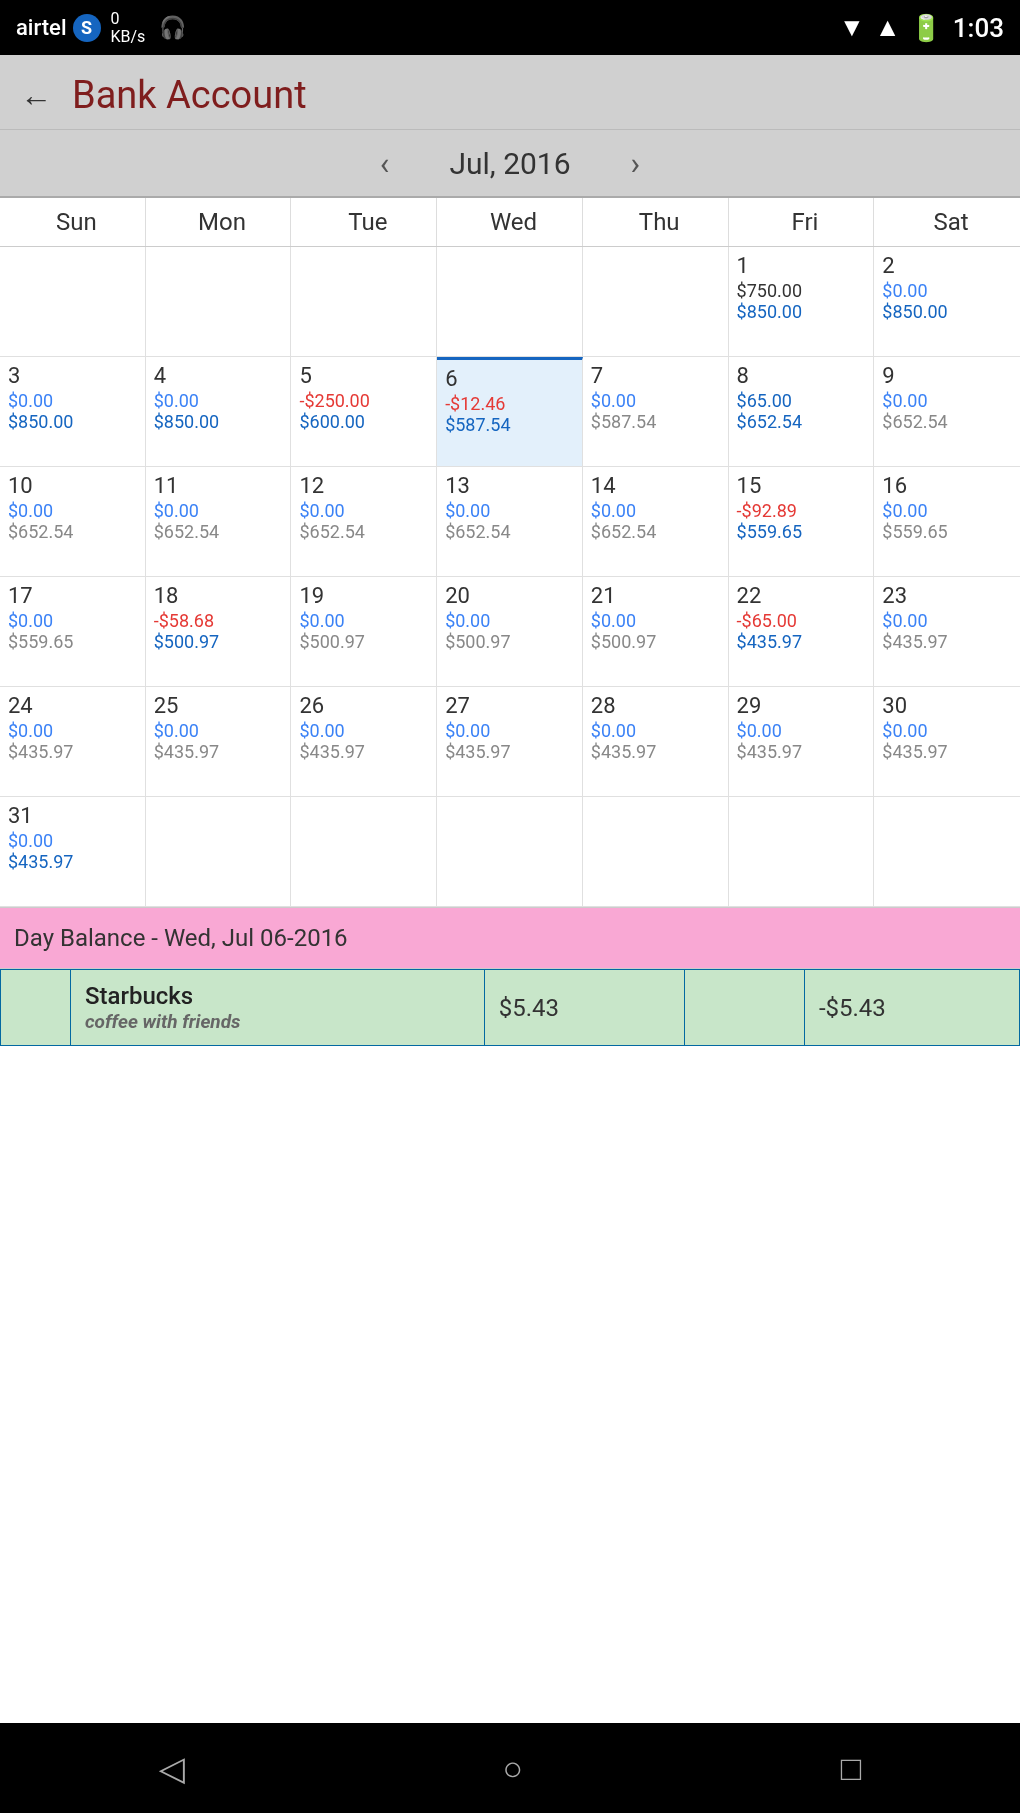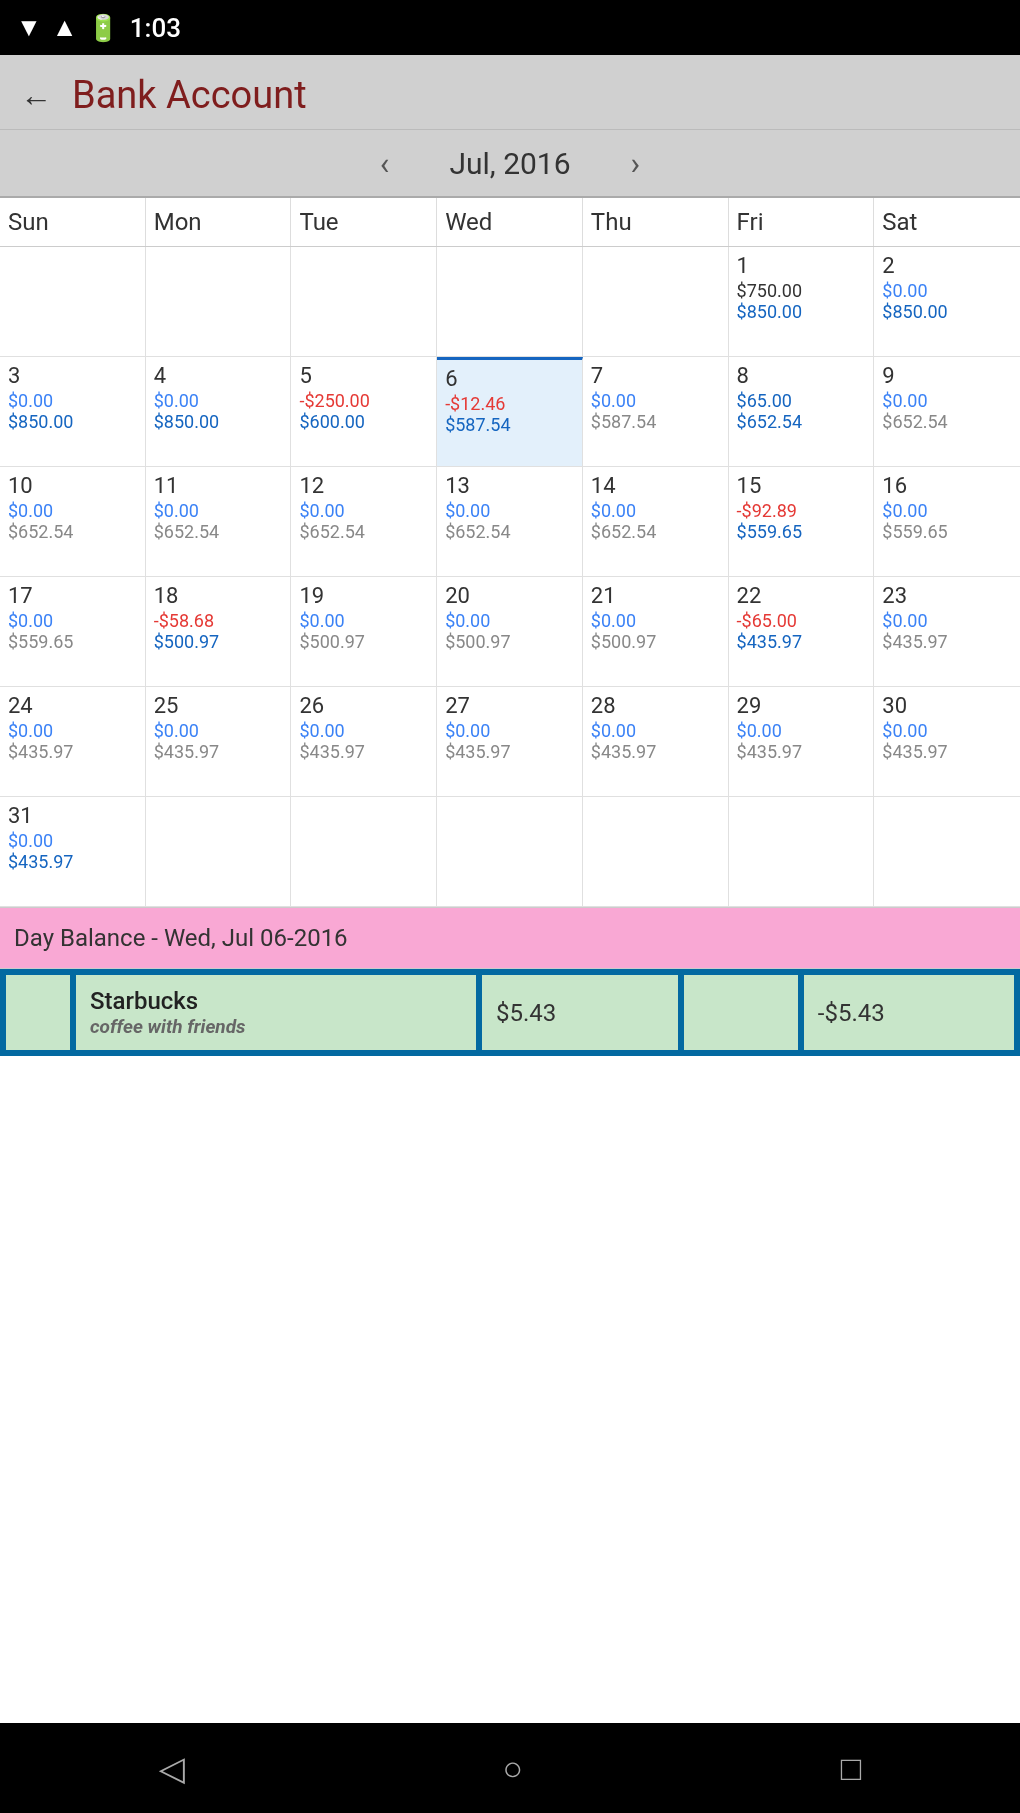--- a/index.html
+++ b/index.html
@@ -81,20 +81,21 @@
       font-weight: 400;
     }
 
     
     .calendar-header {
       display: grid;
       grid-template-columns: repeat(7, 1fr);
       border-bottom: 1px solid #ccc;
     }
     .day-header {
+      text-align: center;
       font-size: 24px;
       color: #333;
       padding: 10px 0;
       font-weight: 400;
       border-right: 1px solid #ddd;
       margin-left: 8px;
     }
     .day-header:last-child { border-right: none; }
 
     .calendar-grid {
@@ -141,21 +142,21 @@
       border-top: 1px solid #ccc;
       border-bottom: 1px solid #ccc;
     }
 
     
     .transactions-table {
       width: 100%;
       border-collapse: collapse;
     }
     .transactions-table td {
-      border: 6px solid #0369a1;
+      border: 1px solid #0369a1;
       padding: 12px 14px;
       font-size: 22px;
       vertical-align: middle;
     }
     .transaction-row-highlighted td {
       background-color: #c8e6c9;
     }
     .transaction-icon-cell {
       width: 70px;
     }
@@ -202,20 +203,26 @@
       cursor: pointer;
     }
 
     .gray-text { color: #3b82f6; }
     .blue-text { color: #1565c0; }
   </style>
 </head>
 <body>
 
 <div class="status-bar">
+  <div class="status-bar-left">
+    <span style="font-size:22px; font-weight:500;">airtel</span>
+    <span style="background:#1565c0; border-radius:50%; width:28px; height:28px; display:inline-flex; align-items:center; justify-content:center; font-size:18px; font-weight:bold; color:#fff;">S</span>
+    <span style="font-size:16px; line-height:1.1; margin-left:4px;">0<br>KB/s</span>
+    <span style="font-size:22px; margin-left:8px;">🎧</span>
+  </div>
   <div class="status-bar-right">
     <span>▼</span>
     <span>▲</span>
     <span>🔋</span>
     <span class="time">1:03</span>
   </div>
 </div>
 
 <div class="header">
   <span class="back-arrow">←</span>

